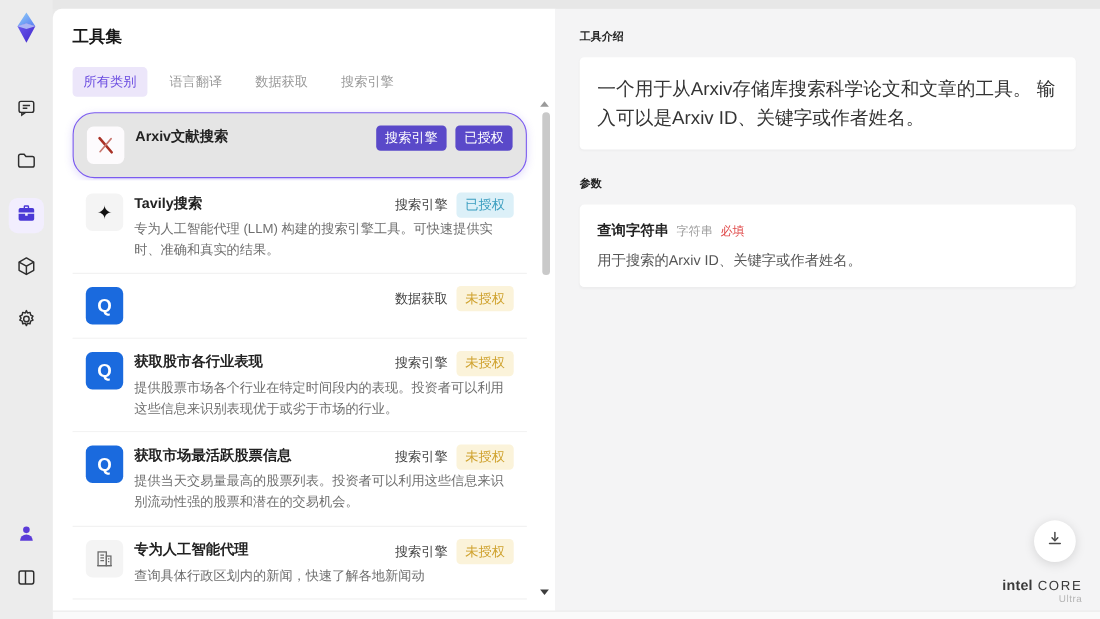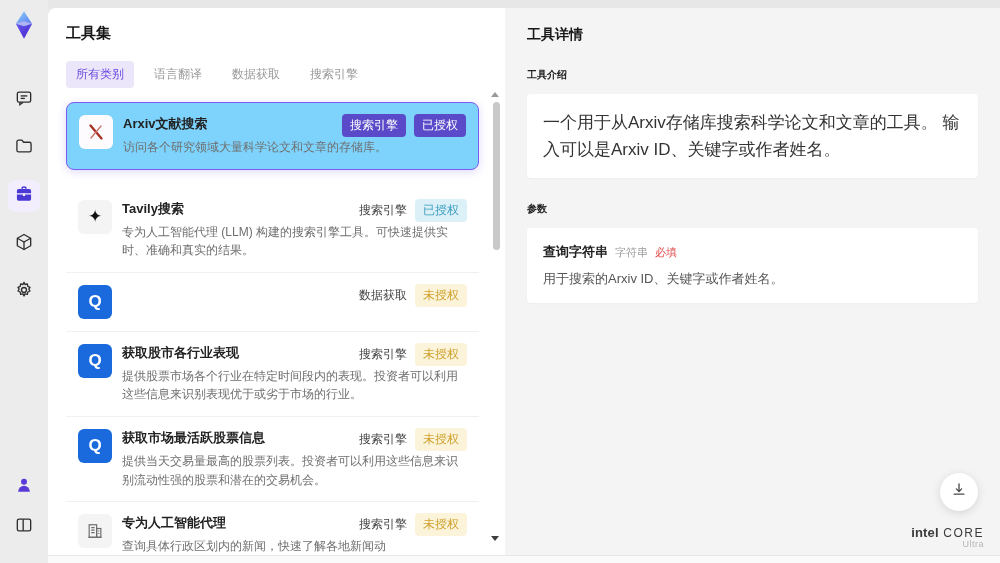--- a/index.html
+++ b/index.html
@@ -24,21 +24,21 @@
 
   
   .list-panel { width:457px; background:#fff; border-top-left-radius:8px; position:relative; padding:16px 18px 0; flex:none; overflow:hidden; }
   .page-title { font-size:15px; font-weight:bold; color:#171717; margin-bottom:18px; }
   .tabs { display:flex; gap:10px; align-items:center; margin-bottom:14px; }
   .tab { font-size:12px; color:#9a9a9a; padding:5px 10px; border-radius:4px; cursor:pointer; white-space:nowrap; }
   .tab.selected { background:#ece6fa; color:#6a4be0; }
 
   .cards { margin-right:8px; }
   .card { position:relative; display:flex; gap:10px; padding:12px; align-items:flex-start; cursor:pointer; background:#fff; border-bottom:1px solid #f0f0f0; }
-  .card.selected { border:1px solid #7b5bf0; border-bottom:1px solid #7b5bf0; border-radius:8px; background:#7dd3fc; box-shadow:0 2px 8px rgba(110,80,230,.22); margin-bottom:18px; }
+  .card.selected { border:1px solid #7b5bf0; border-bottom:1px solid #7b5bf0; border-radius:20px; background:#e5e5e5; box-shadow:0 2px 8px rgba(110,80,230,.22); margin-bottom:2px; }
   .tool-icon { width:34px; height:34px; border-radius:6px; flex:none; display:grid; place-items:center; overflow:hidden; }
   .icon-white { background:#fdfbfd; }
   .icon-gray { background:#f4f4f4; }
   .icon-blue { background:#1a6ade; }
   .q-letter { color:#fff; font-weight:bold; font-size:17px; line-height:1; }
   .star-glyph { font-size:17px; color:#111; line-height:1; }
   .tool-body { flex:1; min-width:0; }
   .tool-title { font-size:13px; font-weight:bold; color:#222; margin-bottom:5px; padding-right:118px; }
   .tool-desc { font-size:12px; color:#6f6f6f; line-height:1.55; }
   .tool-tags { position:absolute; right:12px; top:11px; display:flex; gap:8px; align-items:center; }
@@ -183,21 +183,20 @@
 
           <div class="card selected">
             <div class="tool-icon icon-white">
               <svg viewBox="0 0 24 24" width="22" height="22" fill="none" stroke-linecap="round">
                 <path d="M6 5 L18 19" stroke="#a93226" stroke-width="2.6"></path>
                 <path d="M17.5 5.5 L6.5 18.5" stroke="#c9776f" stroke-width="1.6"></path>
               </svg>
             </div>
             <div class="tool-body">
               <div class="tool-title">Arxiv文献搜索</div>
-              <div class="tool-desc">访问各个研究领域大量科学论文和文章的存储库。</div>
             </div>
             <div class="tool-tags">
               <span class="badge badge-purple">搜索引擎</span>
               <span class="badge badge-purple">已授权</span>
             </div>
           </div>
 
           <div class="card">
             <div class="tool-icon icon-gray">
               <span class="star-glyph">✦</span>
@@ -274,21 +273,20 @@
           </div>
 
         </div>
 
         <div class="sb-up"></div>
         <div class="sb-thumb"></div>
         <div class="sb-down"></div>
       </section>
 
       <section class="detail-panel">
-        <h2 class="detail-title">工具详情</h2>
 
         <h3 class="section-heading">工具介绍</h3>
         <div class="detail-box">
           <div class="intro-text">一个用于从Arxiv存储库搜索科学论文和文章的工具。 输入可以是Arxiv ID、关键字或作者姓名。</div>
         </div>
 
         <h3 class="section-heading">参数</h3>
         <div class="detail-box">
           <div class="param-head">
             <span class="param-name">查询字符串</span>

